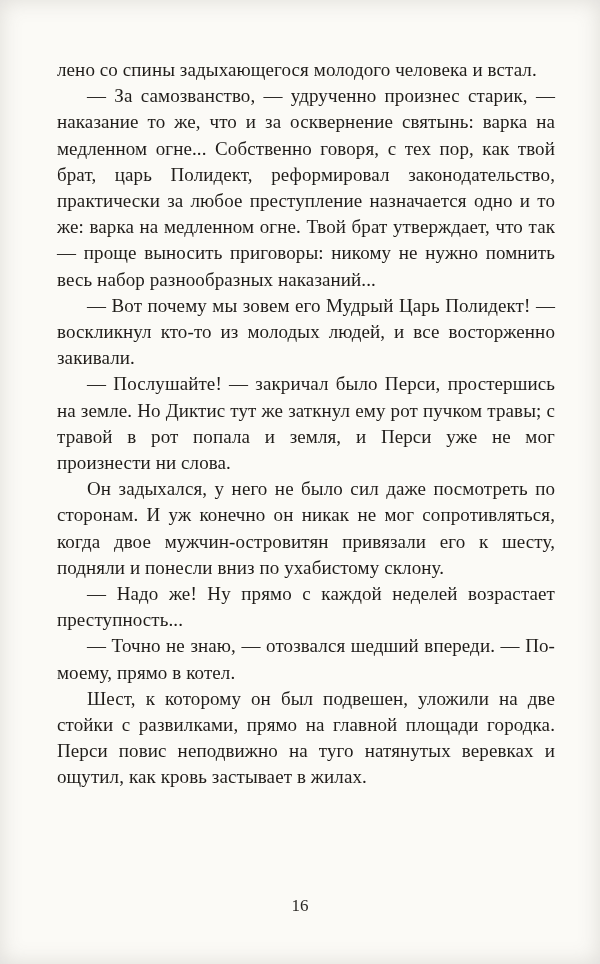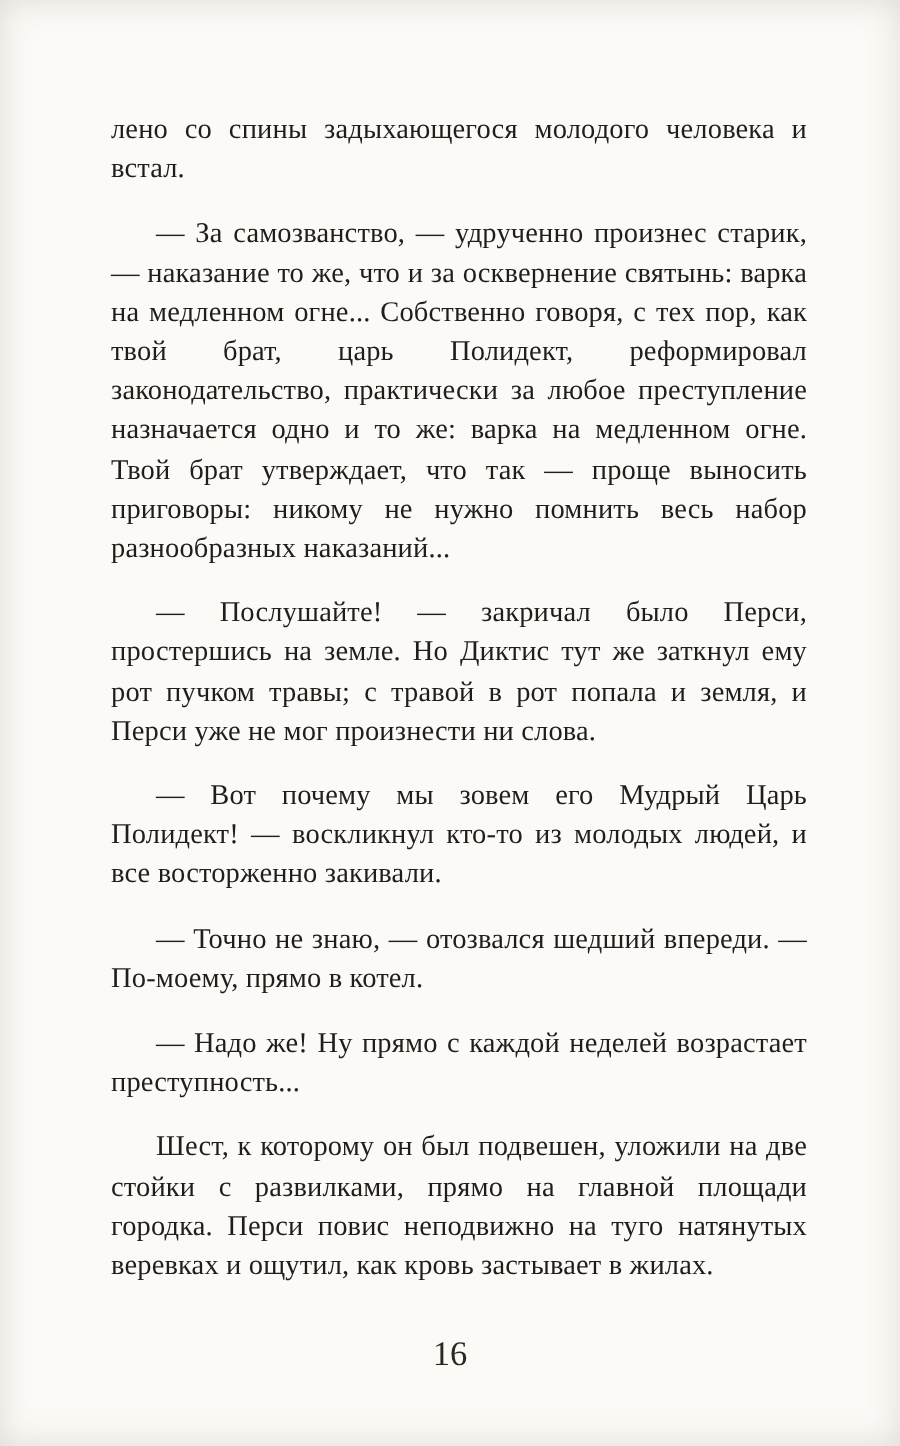--- a/index.html
+++ b/index.html
@@ -25,45 +25,46 @@
     top: 57px;
     left: 57px;
     width: 498px;
     color: #201d1a;
     font-size: 19px;
     line-height: 26.2px;
     text-align: justify;
     letter-spacing: 0.1px;
   }
   .text-block p {
-    margin: 17px;
+    margin: 0;
     padding: 0;
     text-indent: 30px;
   }
   .text-block p.no-indent {
     text-indent: 0;
   }
   .page-number {
     position: absolute;
     bottom: 48px;
     left: 0;
     width: 100%;
     text-align: center;
-    font-size: 23px;
+    font-size: 17px;
     color: #2b2824;
     font-family: "Liberation Serif", serif;
   }
 </style>
 </head>
 <body>
 
 <div class="page">
   <div class="text-block" id="text-block">
       <p class="no-indent">лено со спины задыхающегося молодого человека и встал.</p>
       <p>— За самозванство, — удрученно произнес старик, — наказание то же, что и за осквернение святынь: варка на медленном огне... Собственно говоря, с тех пор, как твой брат, царь Полидект, реформировал законодательство, практически за любое преступление назначается одно и то же: варка на медленном огне. Твой брат утверждает, что так — проще выносить приговоры: никому не нужно помнить весь набор разнообразных наказаний...</p>
+      <p>— Вот почему мы зовем его Мудрый Царь Полидект! — воскликнул кто-то из молодых людей, и все восторженно закивали.</p>
       <p>— Послушайте! — закричал было Перси, простершись на земле. Но Диктис тут же заткнул ему рот пучком травы; с травой в рот попала и земля, и Перси уже не мог произнести ни слова.</p>
-      <p>— Вот почему мы зовем его Мудрый Царь Полидект! — воскликнул кто-то из молодых людей, и все восторженно закивали.</p>
+      <p>Он задыхался, у него не было сил даже посмотреть по сторонам. И уж конечно он никак не мог сопротивляться, когда двое мужчин-островитян привязали его к шесту, подняли и понесли вниз по ухабистому склону.</p>
+      <p>— Надо же! Ну прямо с каждой неделей возрастает преступность...</p>
       <p>— Точно не знаю, — отозвался шедший впереди. — По-моему, прямо в котел.</p>
-      <p>— Надо же! Ну прямо с каждой неделей возрастает преступность...</p>
       <p>Шест, к которому он был подвешен, уложили на две стойки с развилками, прямо на главной площади городка. Перси повис неподвижно на туго натянутых веревках и ощутил, как кровь застывает в жилах.</p>
     </div>
   <div class="page-number">16</div>
 </div>
 
 </body></html>

